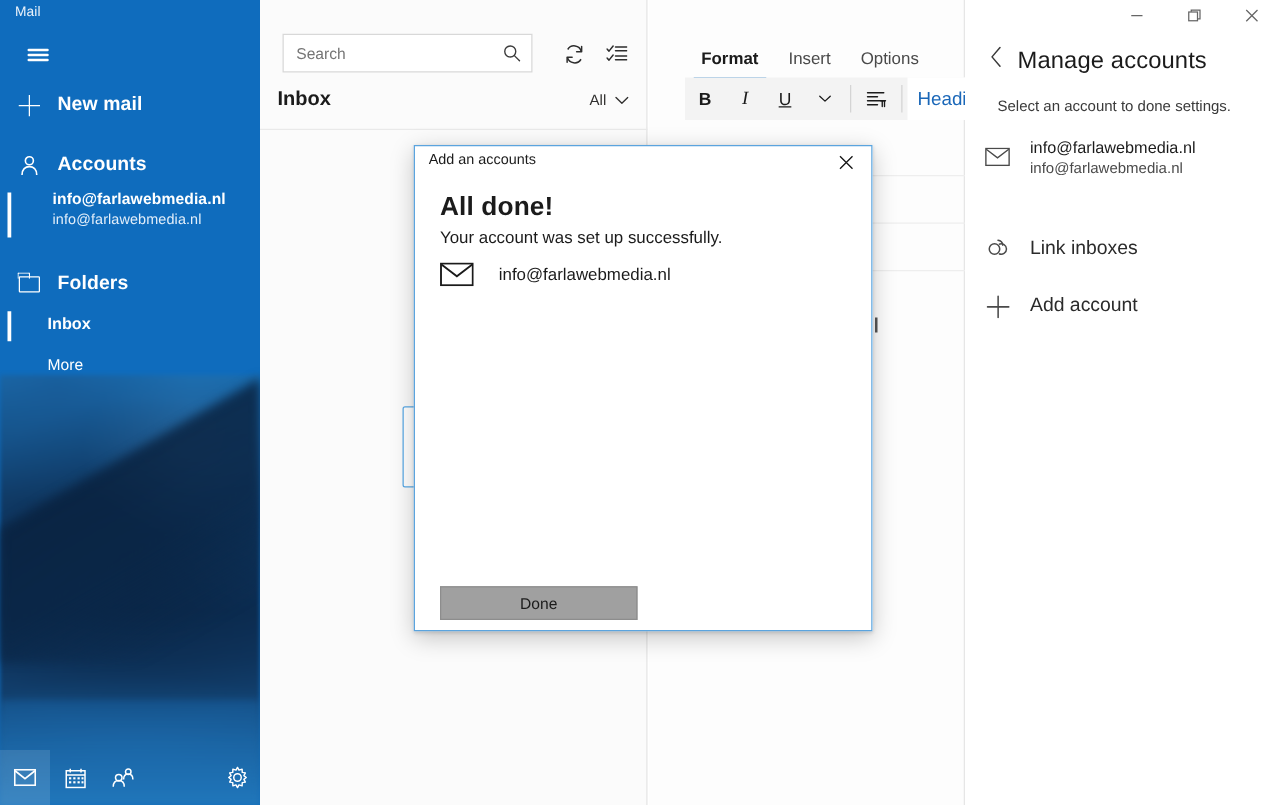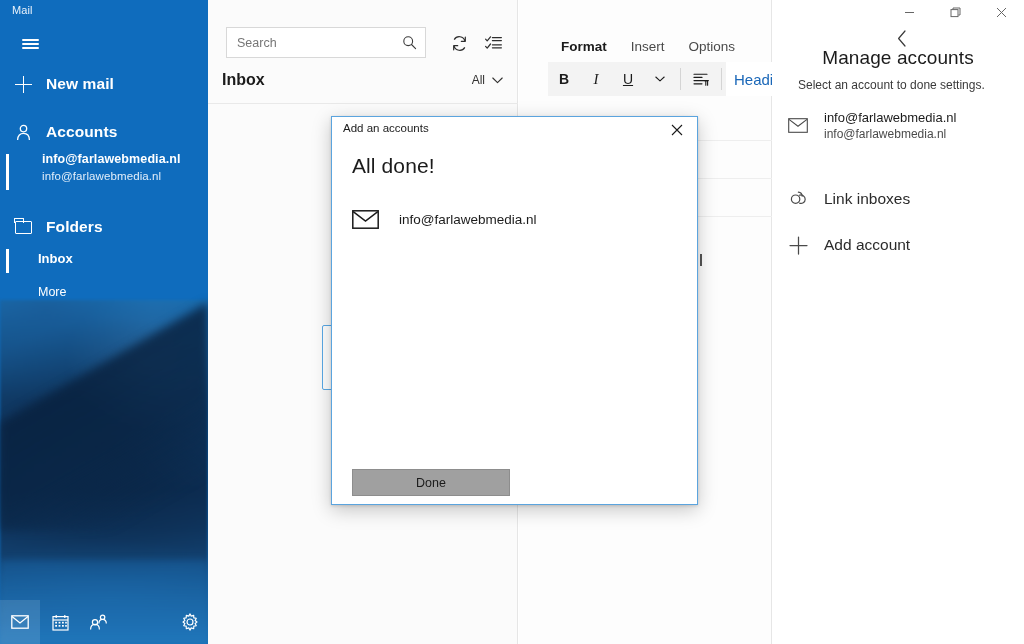--- a/index.html
+++ b/index.html
@@ -286,21 +286,21 @@
   }
   .wbtn {
     width: 46px; height: 24px;
     display: flex; align-items: center; justify-content: center;
     cursor: pointer;
   }
 
   #rp-head {
     position: absolute; left: 0; top: 30px;
     width: 252px; height: 30px;
-    display: flex; align-items: center; cursor: default; flex-direction: column;
+    display: flex; align-items: flex-end; cursor: default;
   }
   #rp-back {
     width: 34px; height: 30px; margin-left: 8px;
     display: flex; align-items: center; justify-content: center; cursor: pointer;
   }
   #rp-head .title { font-size: 19px; color: #1b1b1b; letter-spacing: .1px; }
 
   #rp-sub {
     position: absolute; left: 26px; top: 78px;
     font-size: 12px; color: #3a3a3a;
@@ -342,21 +342,21 @@
     font-size: 11.5px; color: #1b1b1b;
   }
   #dlg-close {
     position: absolute; right: 0; top: 0;
     width: 40px; height: 26px;
     display: flex; align-items: center; justify-content: center;
     cursor: pointer;
   }
   #dlg-h1 {
     position: absolute; left: 20px; top: 37px;
-    font-size: 21px; color: #1b1b1b; letter-spacing: .1px;
+    font-size: 21px; color: #1b1b1b; letter-spacing: .1px; font-weight: bold;
   }
   #dlg-sub {
     position: absolute; left: 20px; top: 65px;
     font-size: 13.5px; color: #1b1b1b;
   }
   #dlg-account {
     position: absolute; left: 20px; top: 93px;
     display: flex; align-items: center; gap: 20px;
   }
   #dlg-account .em { font-size: 13.5px; color: #1b1b1b; }
@@ -618,20 +618,21 @@
     <div id="dlg-titlebar">
       <div id="dlg-title">Add an accounts</div>
       <div id="dlg-close">
         <svg class="ic" width="12" height="12" viewBox="0 0 12 12">
           <path d="M1 1 L11 11 M11 1 L1 11" stroke="#1b1b1b" stroke-width="1.1"></path>
         </svg>
       </div>
     </div>
 
     <div id="dlg-h1">All done!</div>
+    <div id="dlg-sub">Your account was set up successfully.</div>
 
     <div id="dlg-account">
       <div>
         <svg class="ic" width="27" height="19" viewBox="0 0 27 19">
           <rect x="0.8" y="0.8" width="25.4" height="17.4" fill="none" stroke="#1b1b1b" stroke-width="1.5"></rect>
           <path d="M1.2 1.6 L13.5 11 L25.8 1.6" fill="none" stroke="#1b1b1b" stroke-width="1.5"></path>
         </svg>
       </div>
       <div class="em">info@farlawebmedia.nl</div>
     </div>

